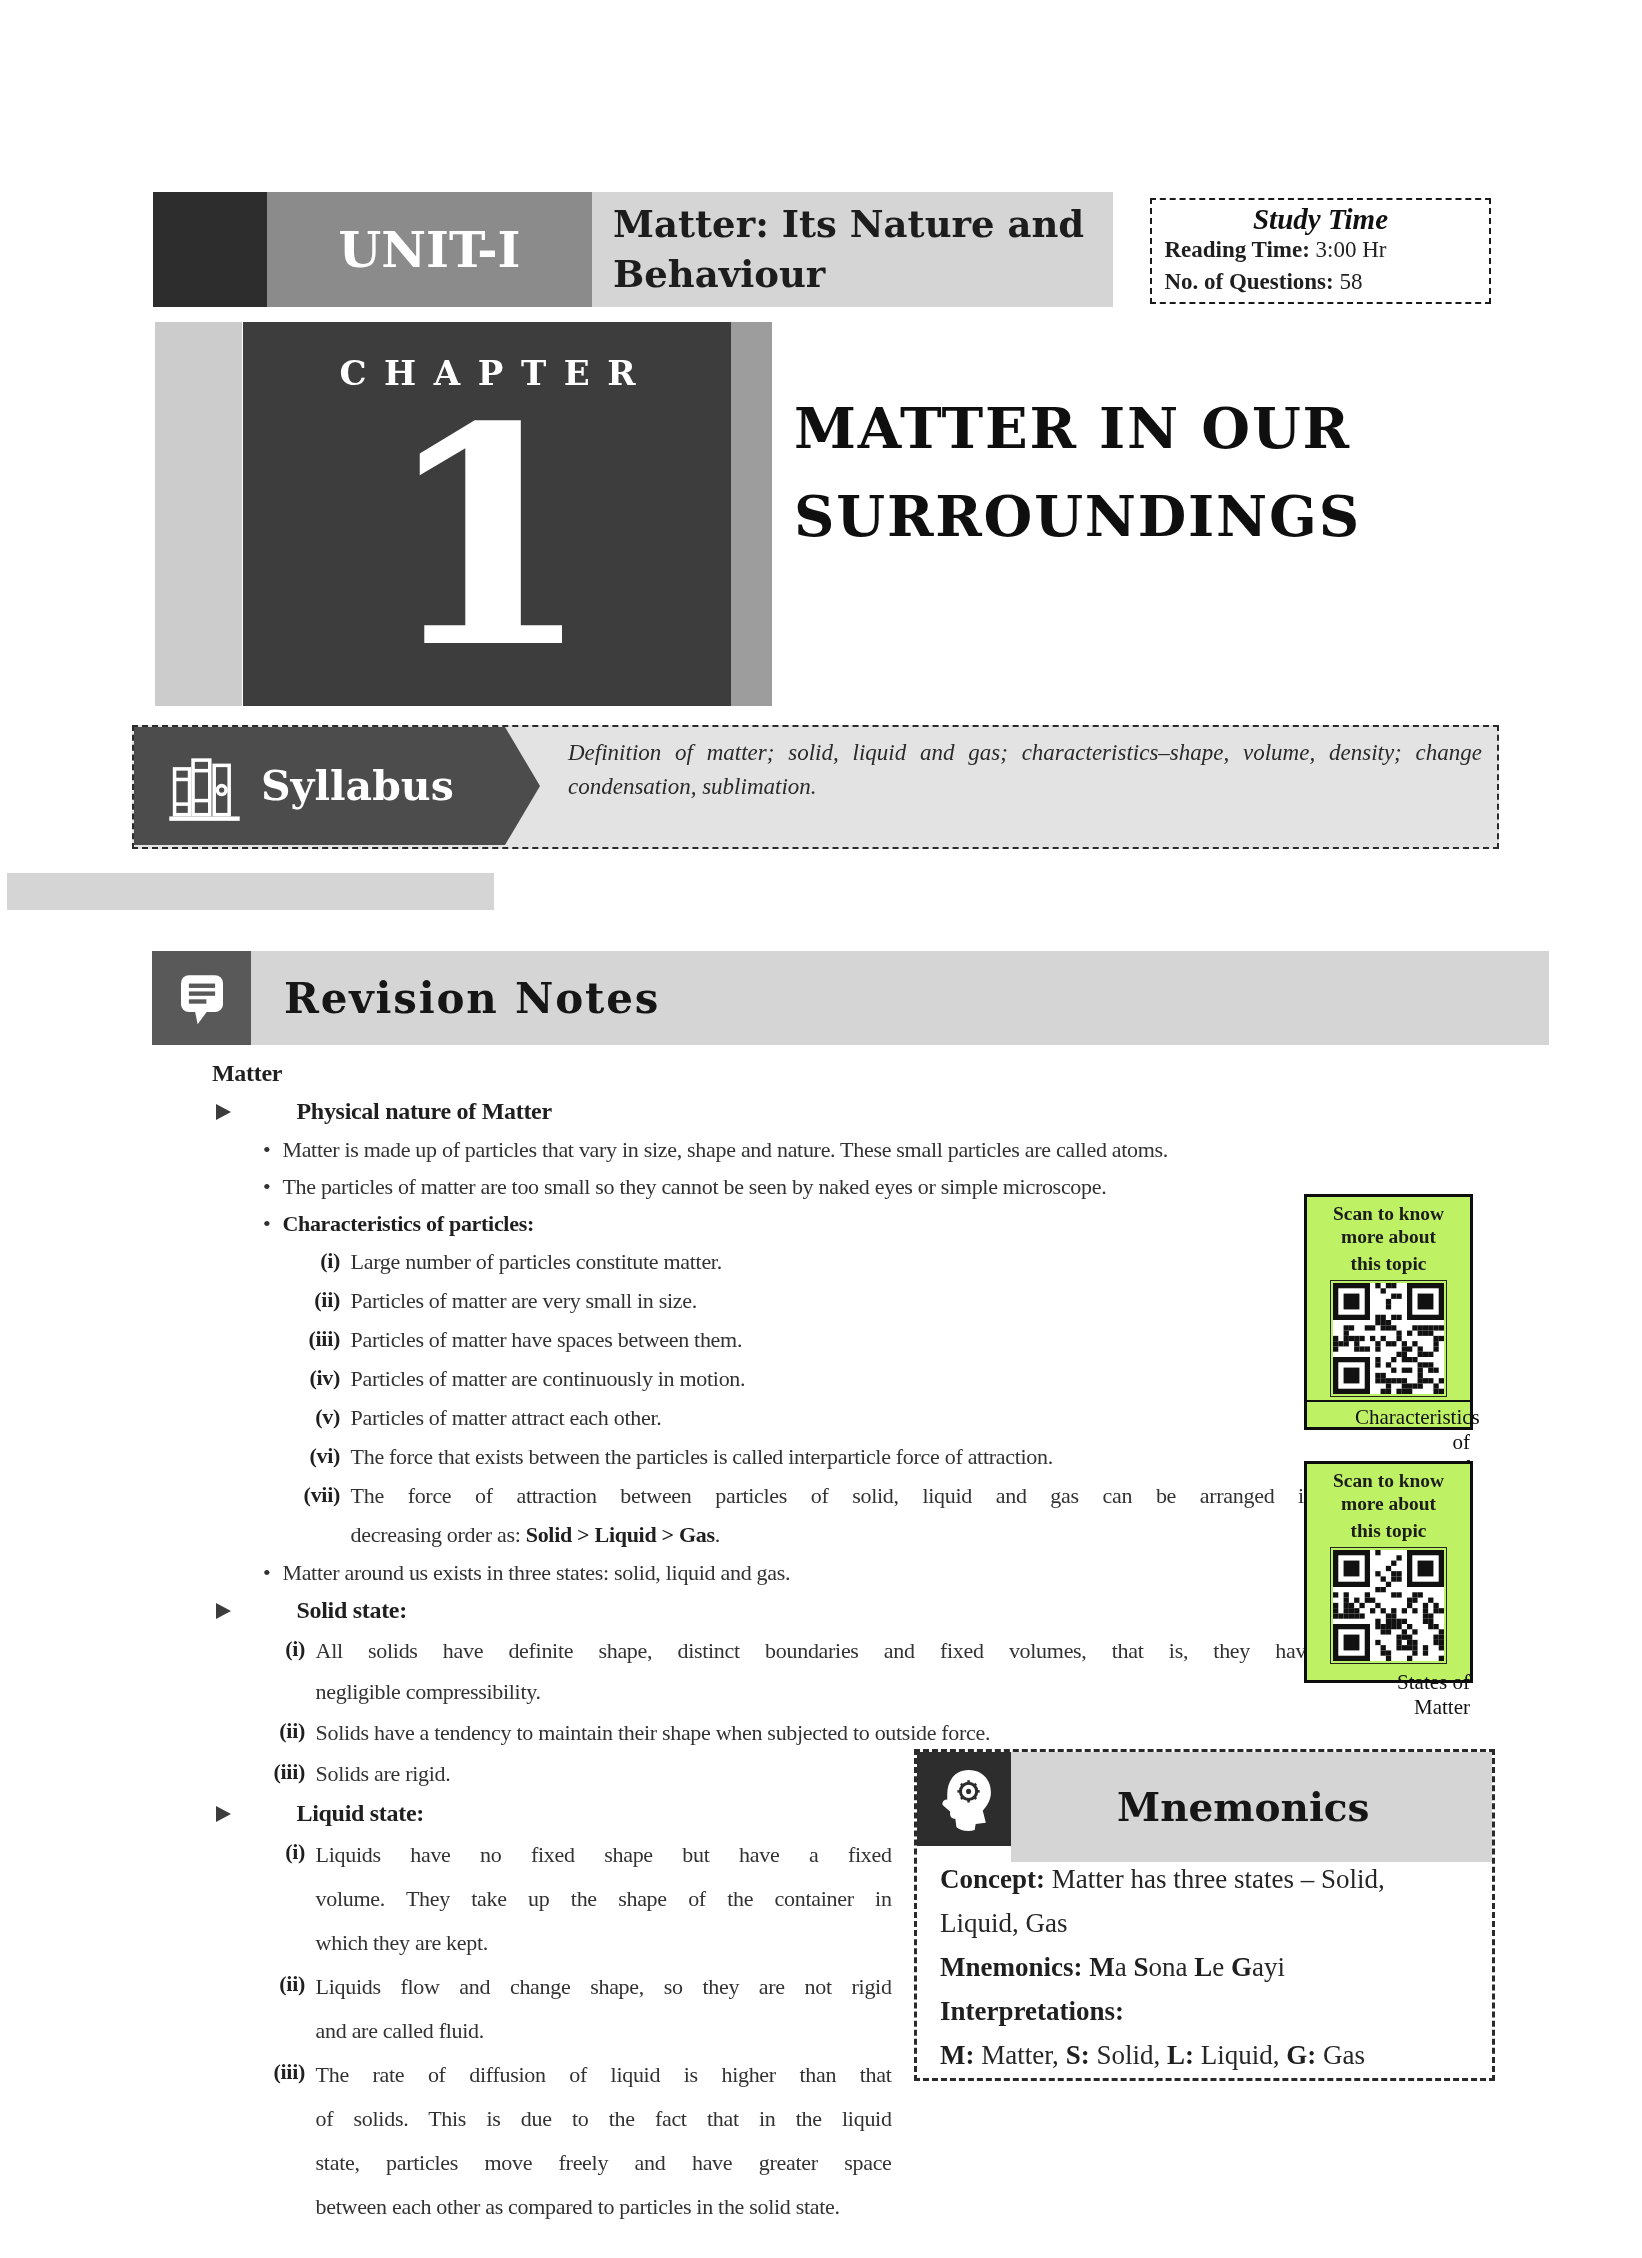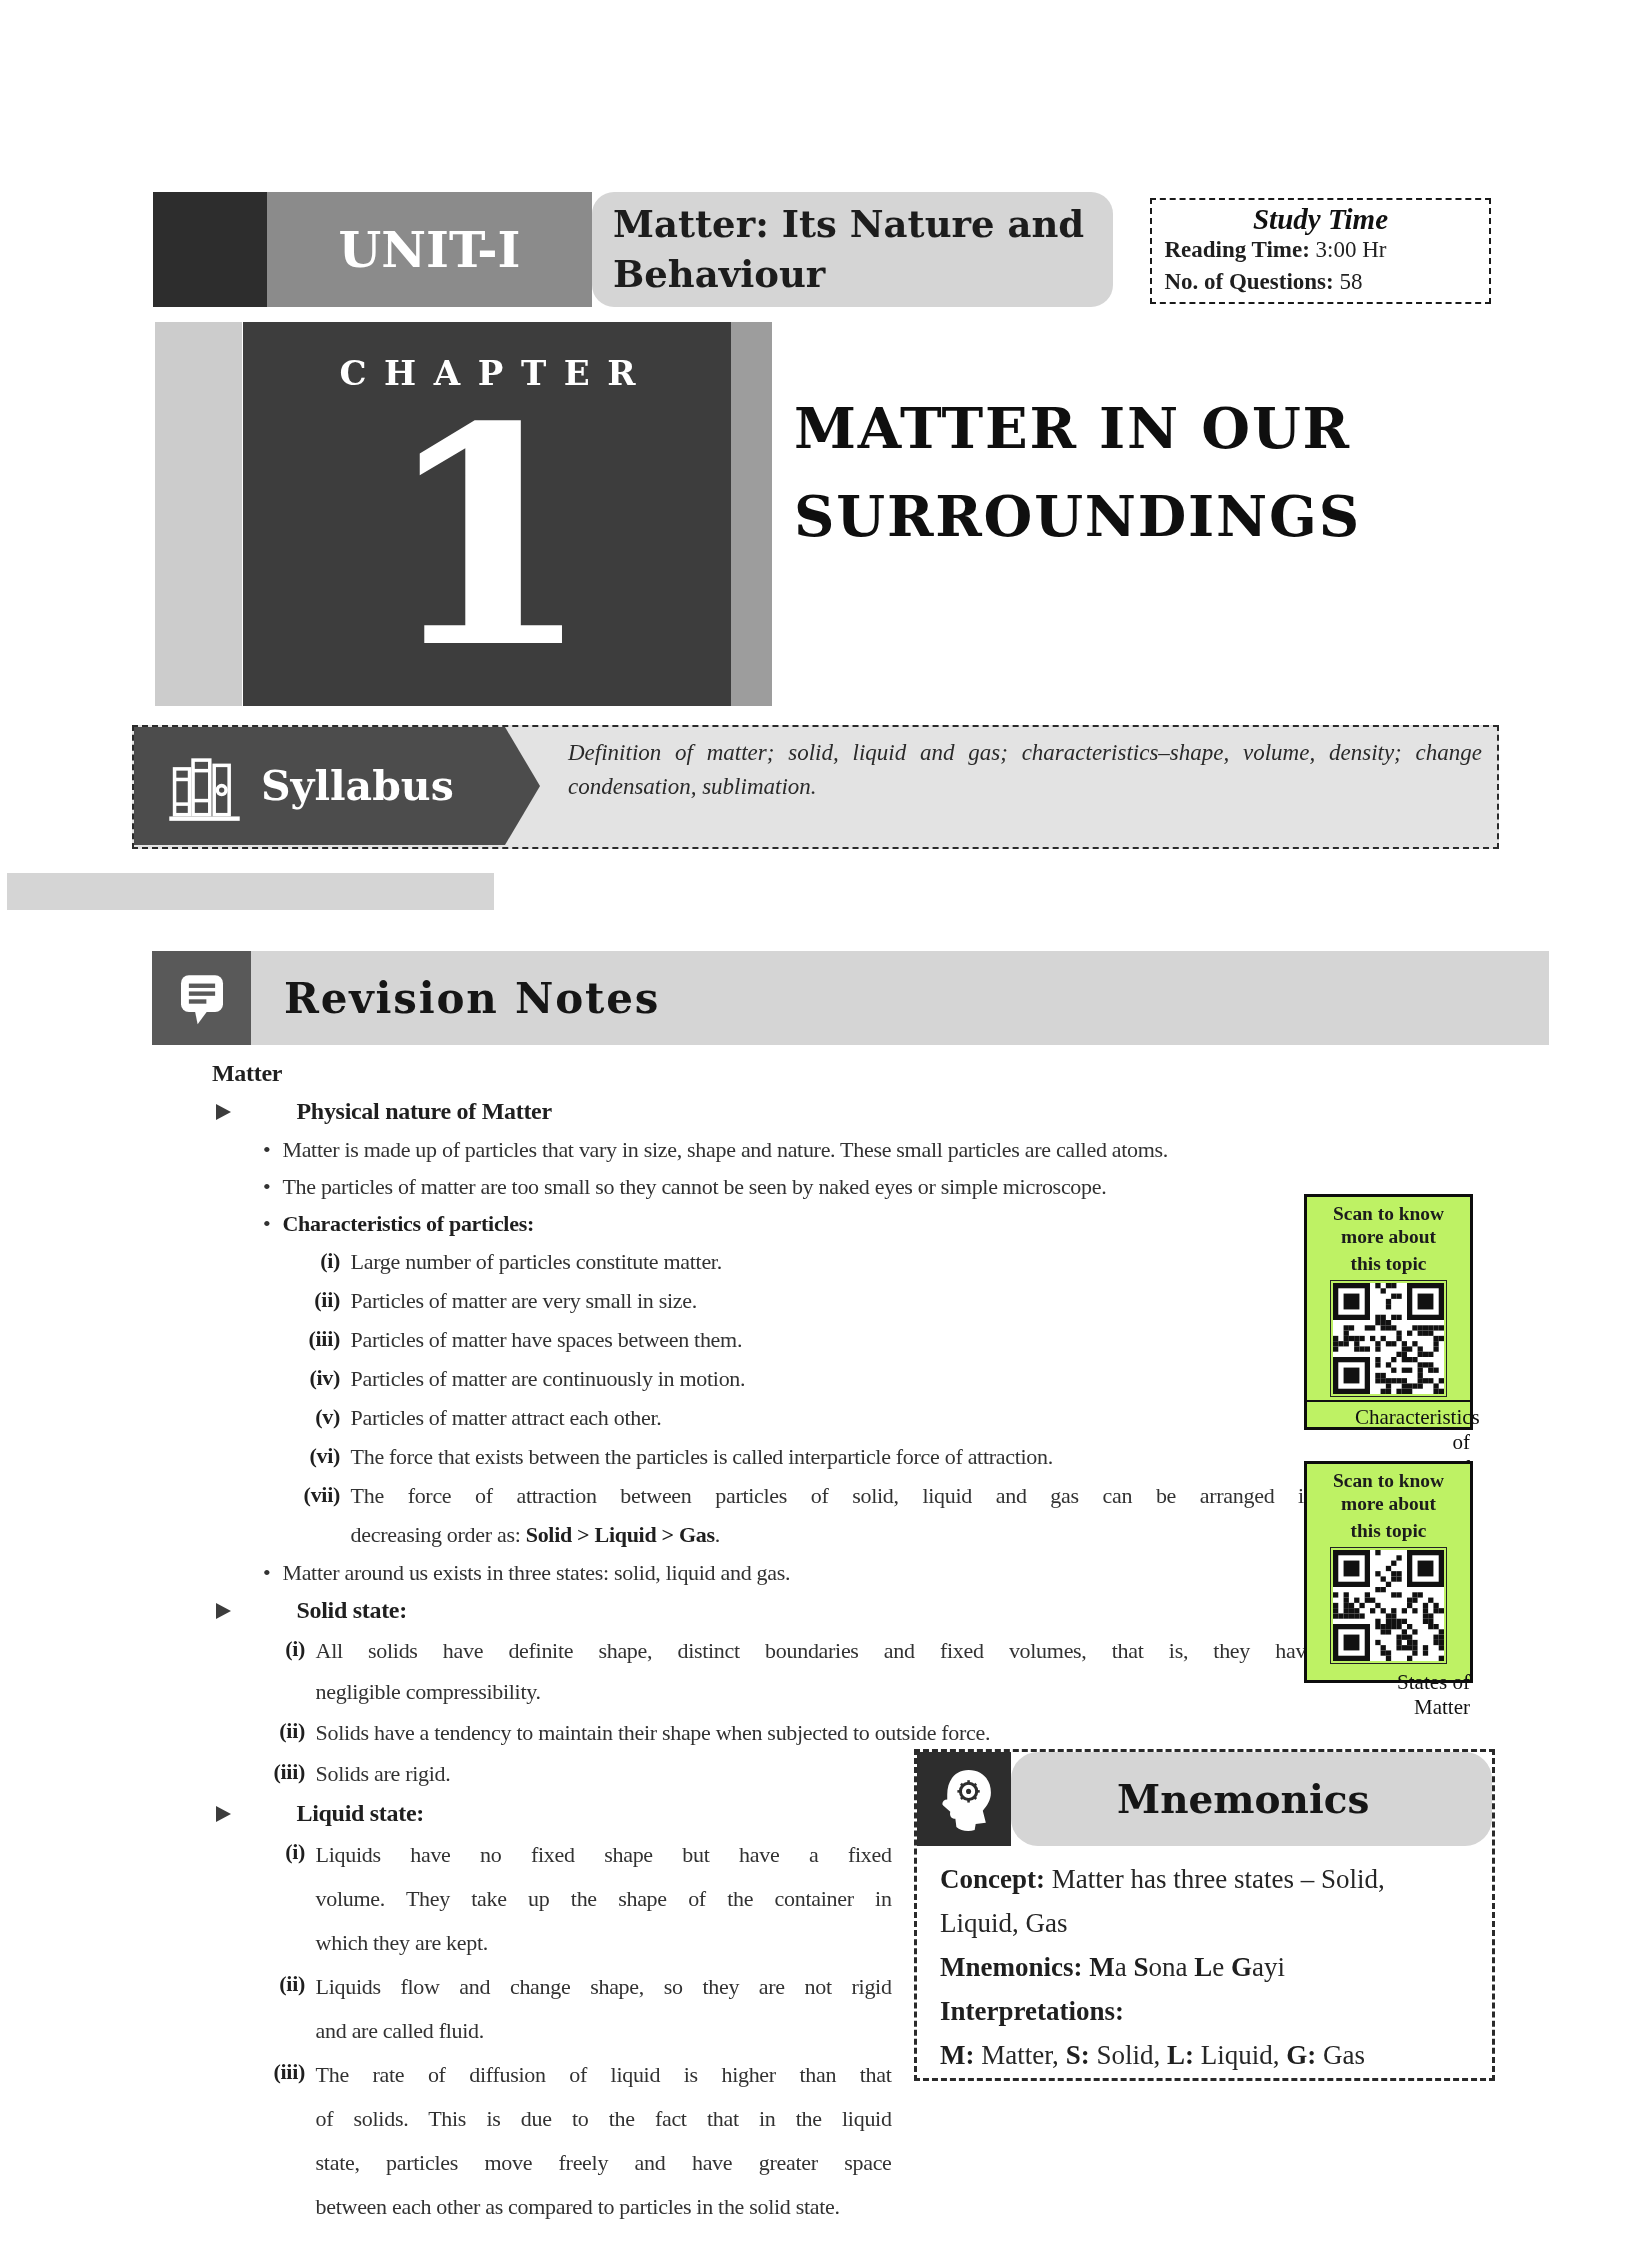--- a/index.html
+++ b/index.html
@@ -8,21 +8,21 @@
   .abs{position:absolute;}
   .b{font-weight:bold;color:#1f1f1f;}
 
   
   .hdr-dark{left:153px;top:192px;width:115px;height:115px;background:var(--dark,#2d2d2d);}
   .hdr-unit{left:267px;top:192px;width:325px;height:115px;background:var(--unit_gray,#8b8b8b);
             display:flex;align-items:center;justify-content:center;
             font-family:"DejaVu Serif",serif;font-weight:bold;font-size:49px;color:#fff;}
   .hdr-title{left:592px;top:192px;width:521px;height:115px;background:var(--band_light,#d5d5d5);
              padding:7px 0 0 21px;box-sizing:border-box;
-             font-family:"DejaVu Serif",serif;font-weight:bold;font-size:37px;line-height:50px;color:#1d1d1d;border-radius:22px;}
+             font-family:"DejaVu Serif",serif;font-weight:bold;font-size:37px;line-height:50px;color:#1d1d1d;}
   .study{left:1150px;top:198px;width:341px;height:106px;border:2.6px dashed var(--border_dark,#1a1a1a);
          box-sizing:border-box;background:#fff;padding:3.5px 0 0 0;}
   .study-title{text-align:center;font-style:italic;font-weight:bold;font-size:29px;line-height:30px;color:#111;}
   .study .line{padding-left:12.4px;font-size:23px;line-height:32px;white-space:nowrap;color:#222;}
 
   
   .ch-left{left:155px;top:322px;width:87px;height:384px;background:var(--strip_light,#cccccc);}
   .ch-box{left:243px;top:322px;width:489px;height:384px;background:var(--chapter_dark,#3d3d3d);}
   .ch-right{left:731px;top:322px;width:41px;height:384px;background:var(--strip_medium,#9d9d9d);}
   .ch-label{left:243px;top:353px;width:489px;text-align:center;color:#fff;
@@ -91,22 +91,22 @@
   .qr .cap{width:100%;font-size:21px;color:#111;padding:2.6px 0 5.3px 0;}
   .qr .cap .line{line-height:25.6px;text-align:right;white-space:normal;padding-left:48px;}
   .qr1 .cap{border-top:2.6px solid #111;}
 
   
   .mnx{left:914px;top:1749px;width:581px;height:332px;border:3.5px dashed #2a2a2a;
        box-sizing:border-box;background:#fff;}
   .mnx-head{position:absolute;left:0;top:0;width:100%;height:94px;}
   .mnx-icon{position:absolute;left:0;top:0;width:94px;height:94px;background:var(--dark,#2d2d2d);
             display:flex;align-items:center;justify-content:center;}
-  .mnx-bar{position:absolute;left:94px;top:0;right:0;height:94px;background:var(--band_light,#d5d5d5);
-           display:flex;align-items:center;border-radius:27px;}
+  .mnx-bar{position:absolute;left:94px;top:0;right:0;height:110px;background:var(--band_light,#d5d5d5);
+           display:flex;align-items:center;}
   .mnx-title{margin-left:106px;font-family:"DejaVu Serif",serif;font-weight:bold;font-size:39px;color:#161616;}
   .mnx-body{position:absolute;left:0;top:94px;right:0;bottom:0;padding:10.6px 16px 0 23px;
             font-size:27px;color:#262626;}
   .mnx-body .line{white-space:normal;line-height:44px;}
 </style>
 </head>
 <body>
 
 <div class="page">
 

